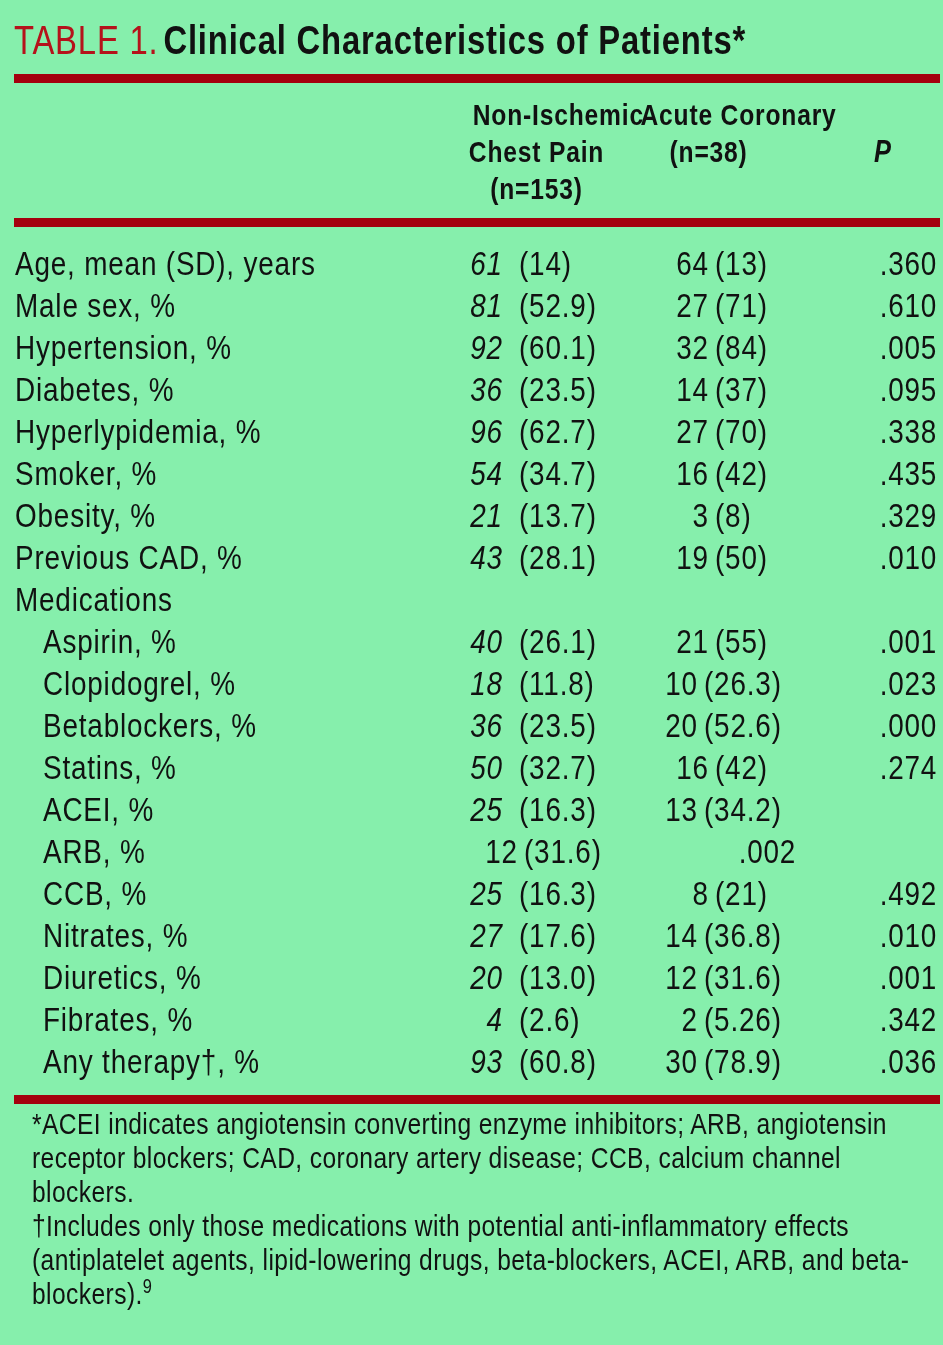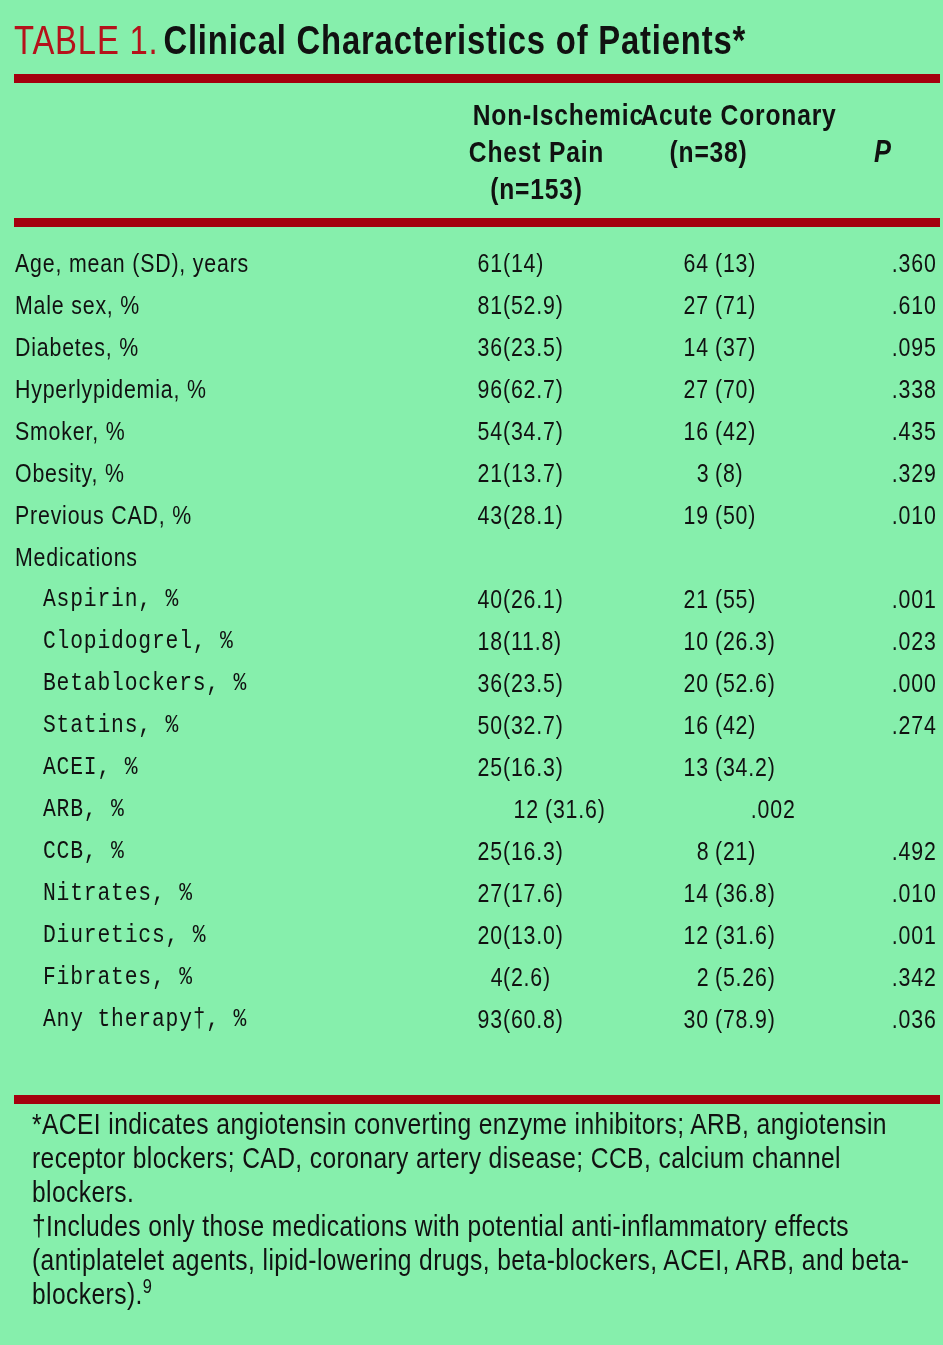--- a/index.html
+++ b/index.html
@@ -36,28 +36,28 @@
   .hgrid, .row {
     display: grid;
     grid-template-columns: 440px 165px 180px 1fr;
     width: 926px;
   }
   .hgrid { position: absolute; left: 14px; top: 96px; }
   .hcell { text-align: center; font-weight: 700; font-size: 30px; line-height: 37px; }
   .hcell-p { align-self: center; text-align: right; padding-right: 48px; font-style: italic; font-weight: 700; font-size: 31px; }
 
   .tbody { position: absolute; left: 14px; top: 242px; }
-  .row { height: 42px; align-items: center; font-size: 26px; }
+  .row { height: 42px; align-items: center; font-size: 34px; }
   .c-label { padding-left: 1px; }
-  .row.indent .c-label { padding-left: 29px; font-family: Liberation Mono, monospace; }
+  .row.indent .c-label { padding-left: 29px; }
   .c-val { display: flex; align-items: center; }
   .num-box { text-align: right; }
-  .c1 .num-box { width: 49px; }
+  .c1 .num-box { width: 49px; font-style: italic; }
   .c2 .num-box { width: 90px; }
-  .c1 .paren { margin-left: 0; }
+  .c1 .paren { margin-left: 16px; }
   .c2 .paren { margin-left: 6px; }
   .c-p { text-align: right; padding-right: 3px; }
 
   .footnotes { position: absolute; left: 12px; top: 1107px; width: 928px; margin-left: 20px; }
   .fn-inner {
     width: 1080px;
     transform: scaleX(.82); transform-origin: 0 0;
     font-size: 30px; line-height: 34px; letter-spacing: .5px;
   }
   .fn-inner p { margin: 0; }
@@ -112,20 +112,32 @@
         <span class="num-box"><span class="cx-r">81</span></span>
         <span class="paren"><span class="cx-l">(52.9)</span></span>
       </div>
       <div class="c-val c2">
         <span class="num-box"><span class="cx-r">27</span></span>
         <span class="paren"><span class="cx-l">(71)</span></span>
       </div>
       <div class="c-p"><span class="cx-r">.610</span></div>
     </div>
 
+    <div class="row">
+      <div class="c-label"><span class="cx-l">Hypertension, %</span></div>
+      <div class="c-val c1">
+        <span class="num-box"><span class="cx-r">92</span></span>
+        <span class="paren"><span class="cx-l">(60.1)</span></span>
+      </div>
+      <div class="c-val c2">
+        <span class="num-box"><span class="cx-r">32</span></span>
+        <span class="paren"><span class="cx-l">(84)</span></span>
+      </div>
+      <div class="c-p"><span class="cx-r">.005</span></div>
+    </div>
 
     <div class="row">
       <div class="c-label"><span class="cx-l">Diabetes, %</span></div>
       <div class="c-val c1">
         <span class="num-box"><span class="cx-r">36</span></span>
         <span class="paren"><span class="cx-l">(23.5)</span></span>
       </div>
       <div class="c-val c2">
         <span class="num-box"><span class="cx-r">14</span></span>
         <span class="paren"><span class="cx-l">(37)</span></span>

